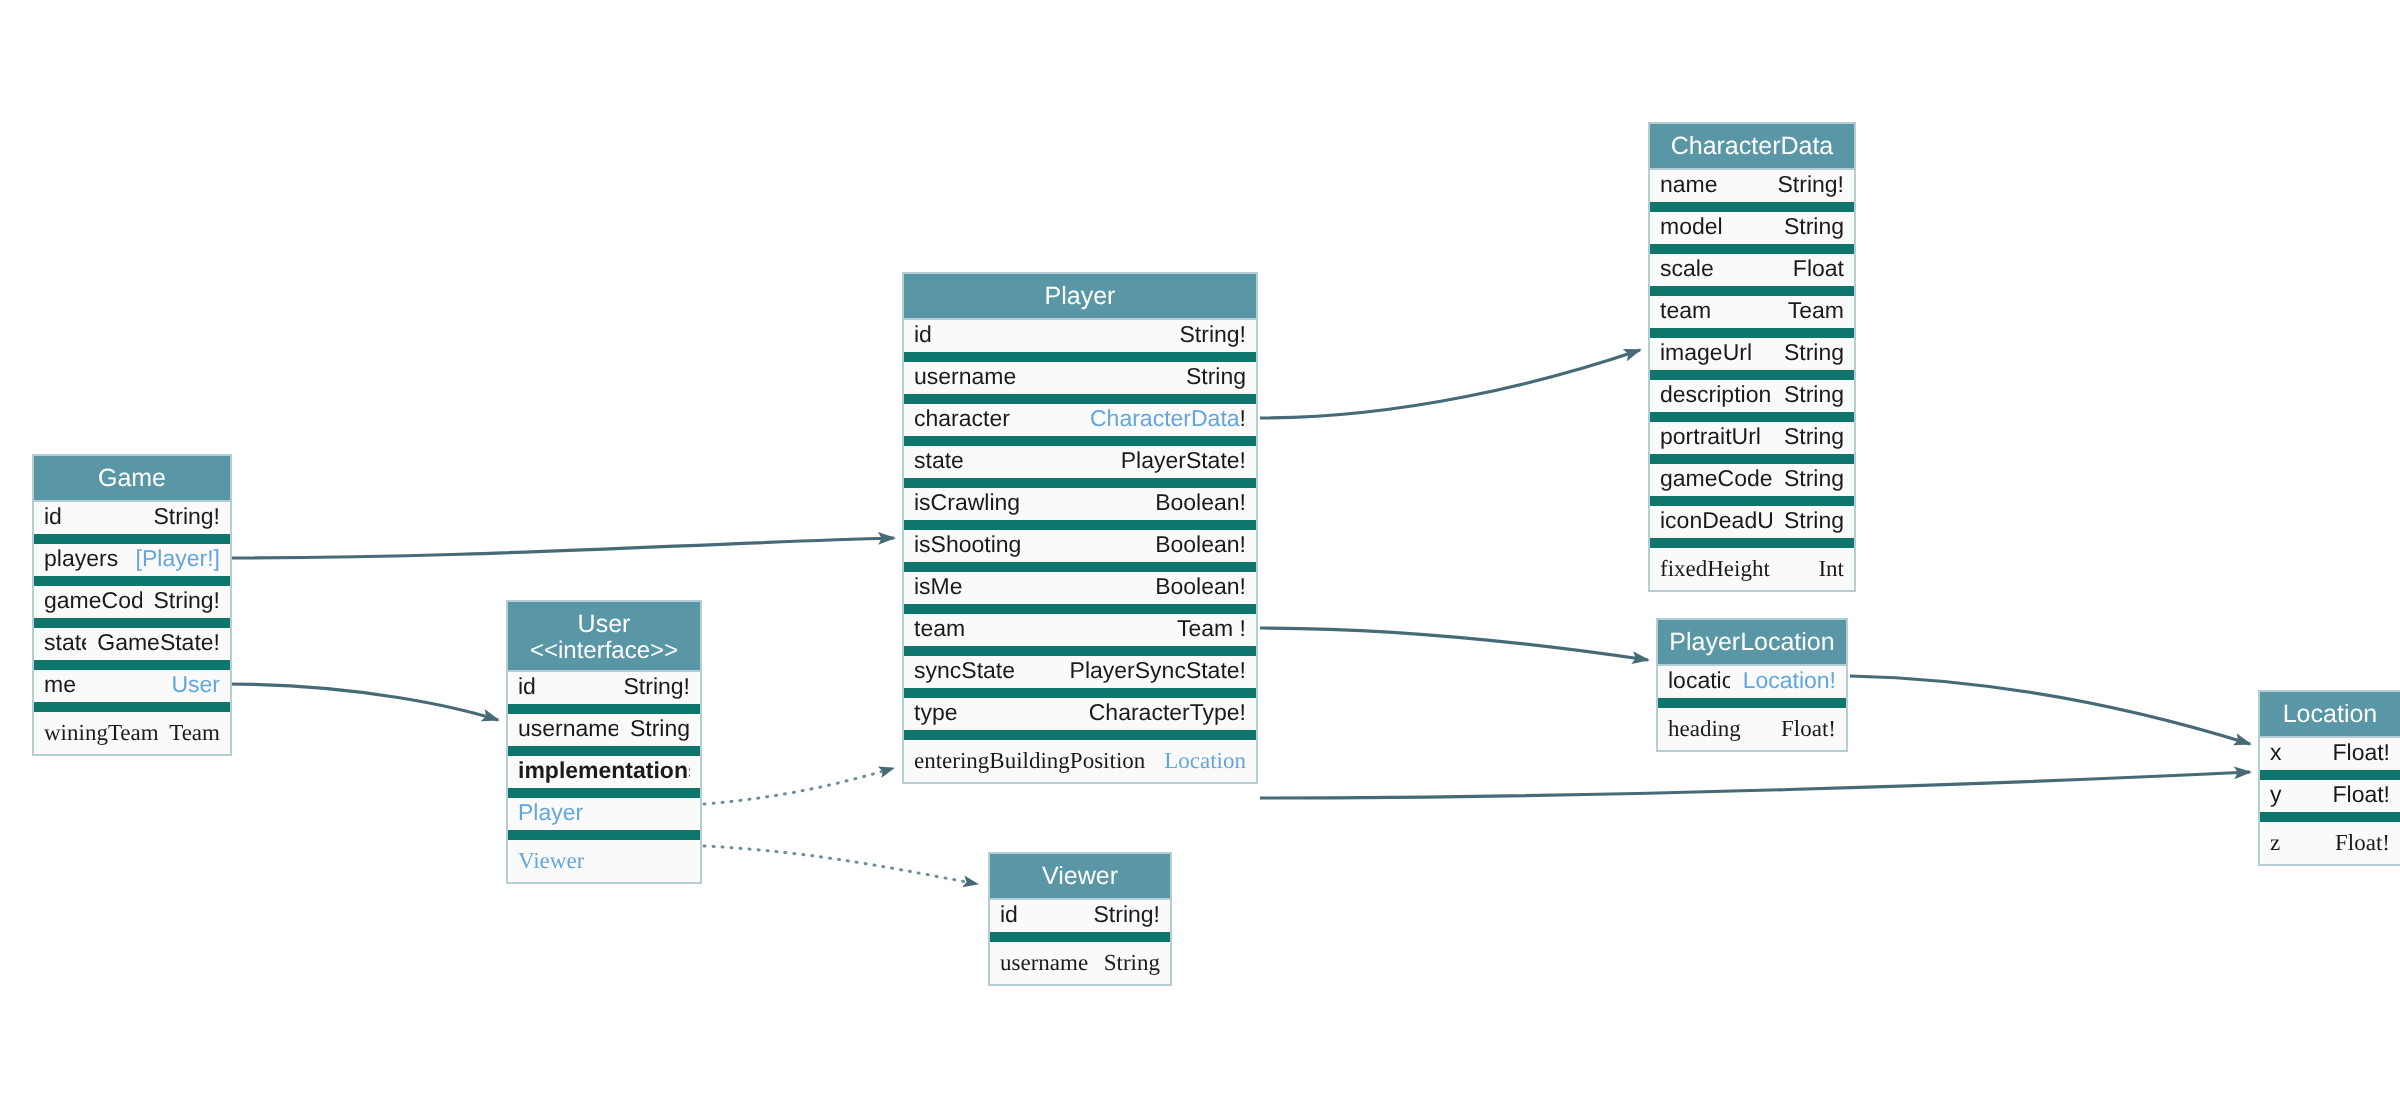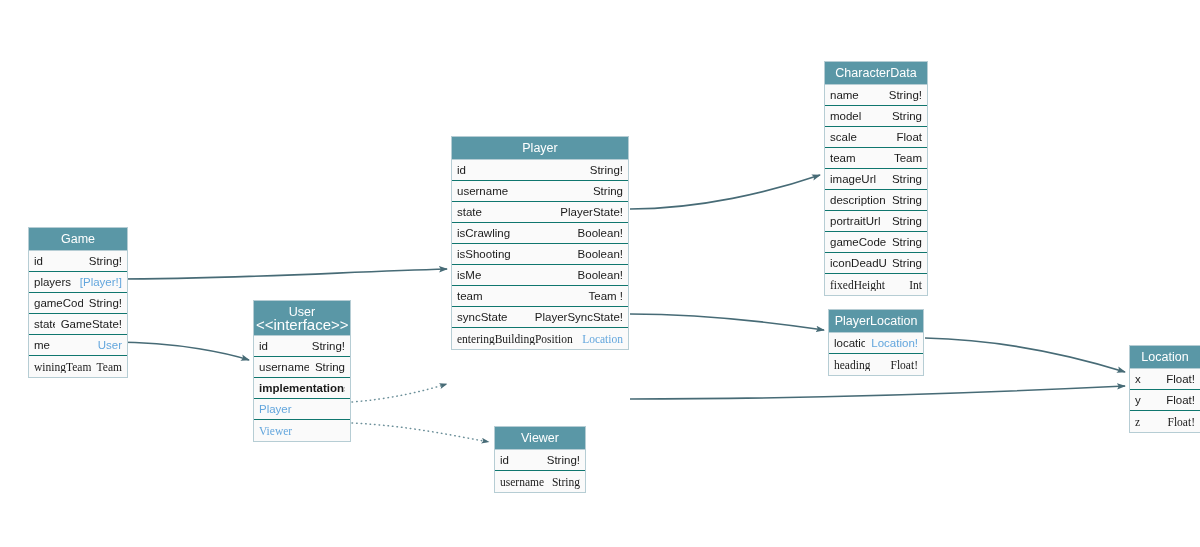--- a/index.html
+++ b/index.html
@@ -41,31 +41,31 @@
     text-align: center;
     font-size: 12.5px;
     line-height: 14px;
     padding: 4px 2px 4px 2px;
     border-bottom: 1px solid #b6cdd4;
     white-space: nowrap;
     overflow: hidden;
   }
   .entity-header .sub {
     display: block;
-    font-size: 15px;
+    font-size: 12px;
     line-height: 12px;
   }
   .row {
     box-sizing: border-box;
     display: flex;
     align-items: center;
     justify-content: space-between;
     height: 21px;
     padding: 0 5px;
-    border-bottom: 1px solid #0f766e;
+    border-bottom: 5px solid #0f766e;
     background: #fafafa;
     white-space: nowrap;
     overflow: hidden;
     color: #1a1a1a;
   }
   .row:last-child {
     border-bottom: none;
     font-family: Liberation Serif, serif;
   }
   .row .fname {
@@ -121,21 +121,21 @@
     <path d="M630,209 C 700,209 770,192 820,175" fill="none" stroke="#476b76" stroke-width="1.6" marker-end="url(#arrowhead)"></path>
 
     <path d="M630,314 C 700,314 770,322 824,330" fill="none" stroke="#476b76" stroke-width="1.6" marker-end="url(#arrowhead)"></path>
 
     <path d="M630,399 C 800,399 1000,392 1125,386" fill="none" stroke="#476b76" stroke-width="1.6" marker-end="url(#arrowhead)"></path>
 
     <path d="M925,338 C 1010,340 1080,358 1125,372" fill="none" stroke="#476b76" stroke-width="1.6" marker-end="url(#arrowhead)"></path>
   </svg>
 
   <div id="entities">
-      <div class="entity" style="left: 28px; top: 227px; width: 100px;">
+      <div class="entity" style="left: 16px; top: 227px; width: 100px;">
         <div class="entity-header"><span>Game</span></div>
         <div class="row">
           <span class="fname plain">id</span>
           <span class="ftype plain">String!</span>
         </div>
         <div class="row">
           <span class="fname plain">players</span>
           <span class="ftype"><span class="link">[Player!</span><span class="link">]</span></span>
         </div>
         <div class="row">
@@ -179,20 +179,24 @@
         <div class="entity-header"><span>Player</span></div>
         <div class="row">
           <span class="fname plain">id</span>
           <span class="ftype plain">String!</span>
         </div>
         <div class="row">
           <span class="fname plain">username</span>
           <span class="ftype plain">String</span>
         </div>
         <div class="row">
+          <span class="fname plain">character</span>
+          <span class="ftype"><span class="link">CharacterData</span><span class="plain">!</span></span>
+        </div>
+        <div class="row">
           <span class="fname plain">state</span>
           <span class="ftype plain">PlayerState!</span>
         </div>
         <div class="row">
           <span class="fname plain">isCrawling</span>
           <span class="ftype plain">Boolean!</span>
         </div>
         <div class="row">
           <span class="fname plain">isShooting</span>
           <span class="ftype plain">Boolean!</span>
@@ -203,20 +207,24 @@
         </div>
         <div class="row">
           <span class="fname plain">team</span>
           <span class="ftype plain">Team !</span>
         </div>
         <div class="row">
           <span class="fname plain">syncState</span>
           <span class="ftype plain">PlayerSyncState!</span>
         </div>
         <div class="row">
+          <span class="fname plain">type</span>
+          <span class="ftype plain">CharacterType!</span>
+        </div>
+        <div class="row">
           <span class="fname plain">enteringBuildingPosition</span>
           <span class="ftype"><span class="link">Location</span><span class="plain"></span></span>
         </div>
       </div>
       <div class="entity" style="left: 494px; top: 426px; width: 92px;">
         <div class="entity-header"><span>Viewer</span></div>
         <div class="row">
           <span class="fname plain">id</span>
           <span class="ftype plain">String!</span>
         </div>

